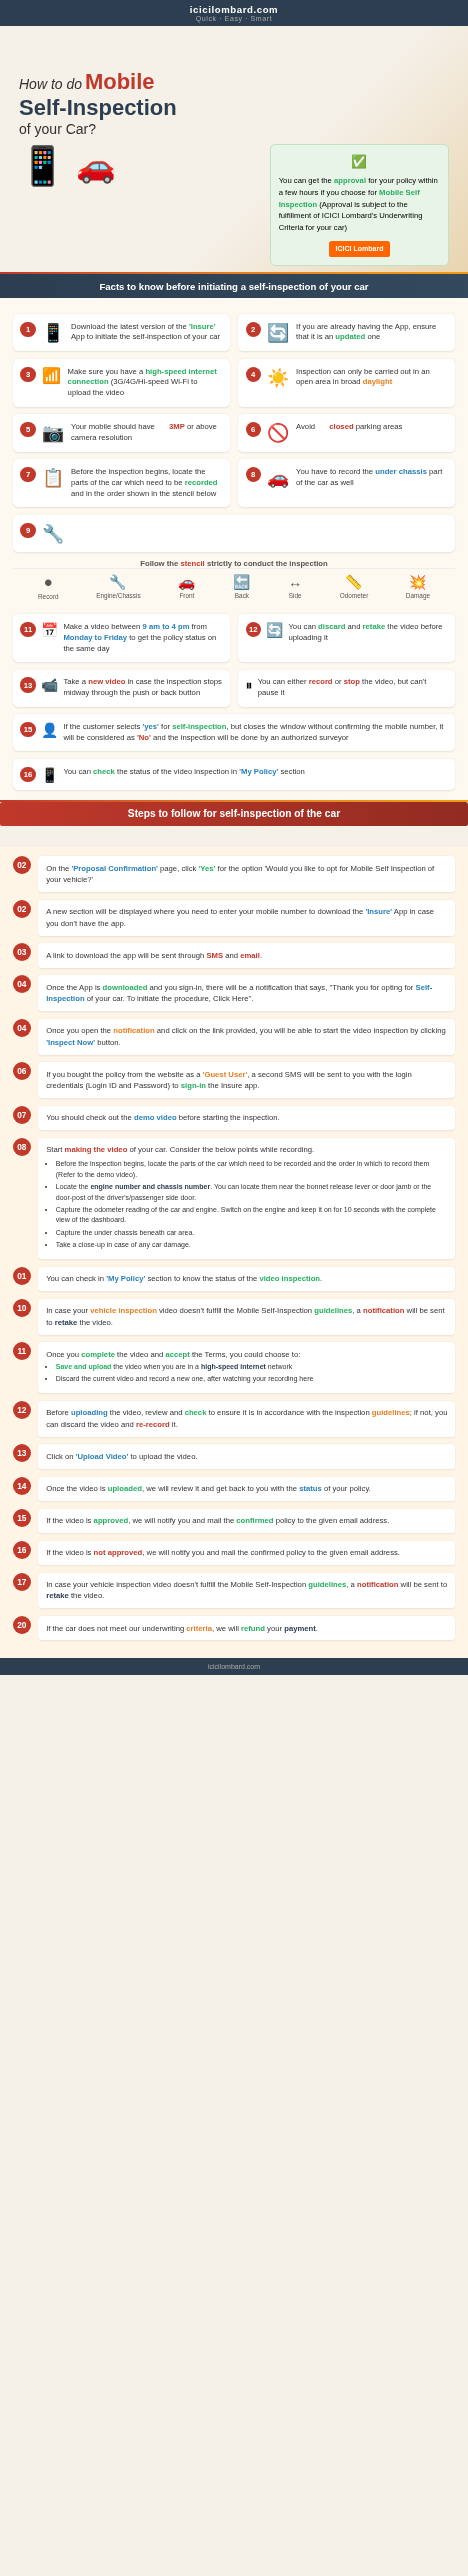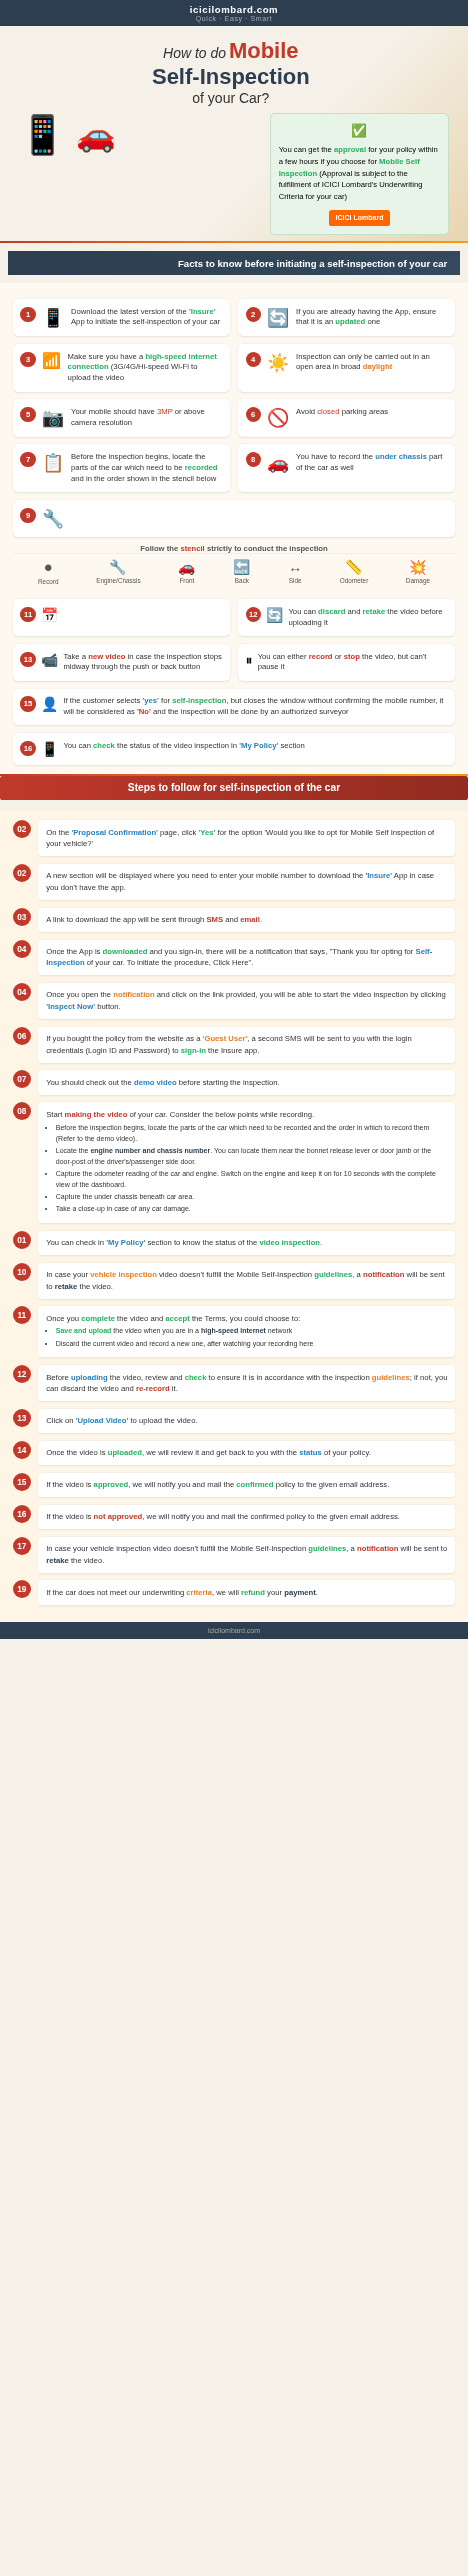--- a/index.html
+++ b/index.html
@@ -23,22 +23,23 @@
     .header .tagline { font-size: 7px; color: #aaa; }
 
     
     .hero {
       background: linear-gradient(135deg, #f5f0e8 60%, #e8d5b0 100%);
       padding: 12.8px 19px 6.4px 19px;
       position: relative;
       overflow: hidden;
     }
     .hero-title {
-      text-align: center;
+      text-align: left;
       padding-right: 6.4px;
+      margin-top: 31px;
     }
     .hero-title .how-to { font-size: 14px; color: #333; font-style: italic; }
     .hero-title .mobile { font-size: 22px; font-weight: bold; color: #c0392b; }
     .hero-title .self-inspection { font-size: 22px; font-weight: bold; color: #2c3e50; }
     .hero-title .of-your-car { font-size: 14px; color: #333; }
 
     .hero-content {
       display: flex;
       align-items: flex-start;
       margin-top: 6.4px;
@@ -74,25 +75,25 @@
       border-radius: 2.6px;
       font-size: 7px;
       font-weight: bold;
       margin-top: 3.2px;
     }
 
     
     .section-header {
       background: linear-gradient(90deg, #2c3e50, #34495e);
       color: white;
-      text-align: right;
+      text-align: center;
       padding: 6.4px 12.8px;
       font-size: 9.6px;
       font-weight: bold;
-      margin: 8px;
+      margin: 0;
       border-radius: 0;
     }
 
     
     .facts-section {
       background: #fef9f0;
       padding: 9.6px 12.8px;
     }
     .facts-grid {
       display: grid;
@@ -126,21 +127,21 @@
     .fact-icon {
       font-size: 18px;
       flex-shrink: 0;
     }
     .fact-text {
       font-size: 7.7px;
       line-height: 1.4;
       color: #333;
     }
     .fact-text strong { color: #27ae60; }
-    .fact-text .red { color: #c0392b; font-weight: normal; }
+    .fact-text .red { color: #c0392b; font-weight: bold; margin-left: 12px; }
     .stencil-item {
       display: flex;
       flex-direction: column;
       align-items: center;
       font-size: 6.4px;
       color: #555;
     }
     .stencil-icon {
       font-size: 14px;
       margin-bottom: 1.9px;
@@ -188,21 +189,21 @@
       padding: 9.6px 12.8px;
     }
     .steps-section-header {
       background: linear-gradient(90deg, #c0392b, #922b21);
       color: white;
       text-align: center;
       padding: 6.4px 12.8px;
       font-size: 10.2px;
       font-weight: bold;
       border-radius: 2.6px;
-      margin-bottom: 11px;
+      margin-bottom: 21px;
     }
     .step-row {
       display: flex;
       gap: 7.7px;
       margin-bottom: 7.7px;
       align-items: flex-start;
     }
     .step-number-badge {
       background: #c0392b;
       color: white;
@@ -433,20 +434,23 @@
       <div>Damage</div>
     </div>
   </div>
 
   <div style="margin-top:9.6px;">
     <div class="recording-grid">
 
       <div class="rec-item">
         <div class="rec-number">11</div>
         <div style="font-size:14px; flex-shrink:0;">📅</div>
+        <div class="rec-text">
+          Make a video between <strong>9 am to 4 pm</strong> from <strong>Monday to Friday</strong> to get the policy status on the same day
+        </div>
       </div>
 
       <div class="rec-item">
         <div class="rec-number">12</div>
         <div style="font-size:14px; flex-shrink:0;">🔄</div>
         <div class="rec-text">
           You can <span class="green">discard</span> and <span class="green">retake</span> the video before uploading it
         </div>
       </div>
 
@@ -617,21 +621,21 @@
   </div>
 
   <div class="step-row">
     <div class="step-number-badge">17</div>
     <div class="step-content">
       In case your vehicle inspection video doesn't fulfill the Mobile Self-Inspection <span class="highlight-green">guidelines</span>, a <span class="highlight-red">notification</span> will be sent to <strong>retake</strong> the video.
     </div>
   </div>
 
   <div class="step-row">
-    <div class="step-number-badge">19</div>
+    <div class="step-number-badge">20</div>
     <div class="step-content">
       If the car does not meet our underwriting <span class="highlight-orange">criteria</span>, we will <span class="highlight-green">refund</span> your <strong>payment</strong>.
     </div>
   </div>
 
 </div>
 
 <div class="footer">
   <span>icicilombard.com</span>
 </div>

